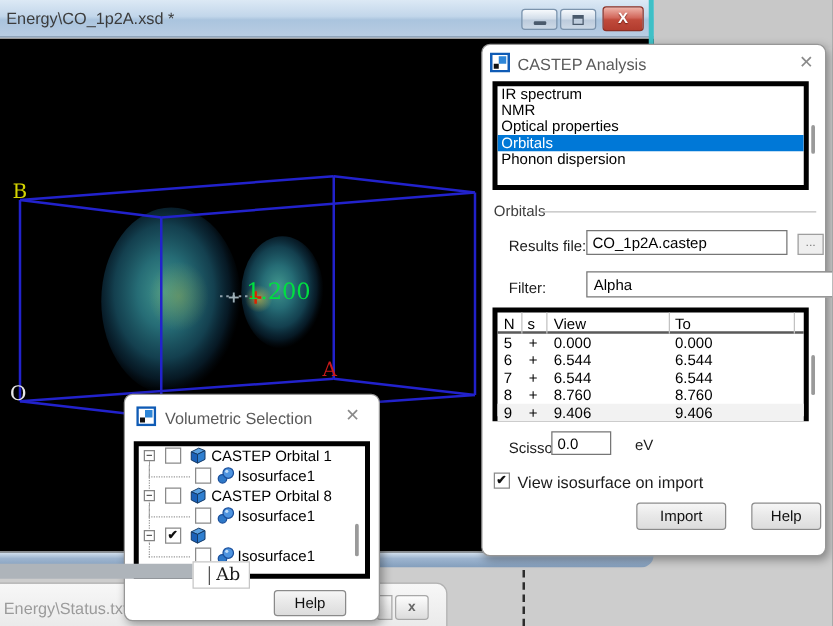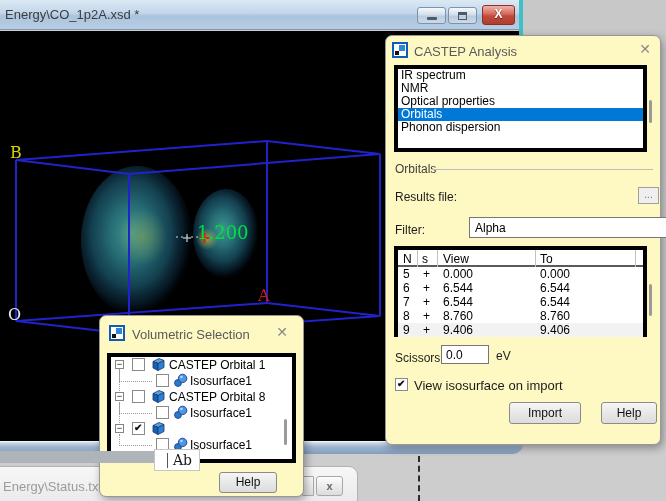--- a/index.html
+++ b/index.html
@@ -33,38 +33,38 @@
   .glyph-min{position:absolute;left:9px;top:9px;width:10px;height:3px;background:#4a5a6c;border-radius:1px;}
   .glyph-restore{position:absolute;left:9px;top:4px;width:9px;height:8px;border:1px solid #4a5a6c;border-top:3px solid #4a5a6c;}
   .glyph-close{position:absolute;left:0;top:1px;width:100%;text-align:center;color:#fff;font-size:12px;
     font-weight:bold;text-shadow:0 1px 1px #6e1d14;}
   .viewport{position:absolute;left:0;top:31px;width:523px;height:412px;background:#000;}
   .bottom-frame{position:absolute;left:0;top:441px;width:523px;height:13px;
     background:linear-gradient(#d5e2ef,#9db4cf 40%,#839ebc);border-top:1px solid #f0f5fa;
     border-right:1px solid #5d7globe996;border-radius:0 0 10px 0;}
 
   
-  .dialog{position:absolute;background:#fef9c3;border:1px solid #979797;border-radius:7px;
+  .dialog{position:absolute;background:#ffffff;border:1px solid #979797;border-radius:7px;
     box-shadow:2px 3px 8px rgba(0,0,0,.35);text-decoration:underline;}
   .dlg-title{position:absolute;font-size:13px;color:#5a5a5a;}
   .dlg-close{position:absolute;font-size:14px;color:#8a8a8a;width:18px;height:18px;text-align:center;line-height:18px;}
   .ms-icon{position:absolute;width:16px;height:16px;}
   .sunken{background:#fff;border:4px solid #000000;}
   .thumb{position:absolute;width:3px;background:#9a9a9a;border-radius:2px;}
   .win-btn{position:absolute;border:1px solid #8a8a8a;border-radius:3px;font-size:12px;color:#111;
     background:linear-gradient(#f6f6f6,#e9e9e9 45%,#dcdcdc);text-align:center;}
 
   
   .castep-dlg{left:385px;top:35px;width:276px;height:410px;}
   .analysis-list{position:absolute;left:8px;top:29px;width:253px;height:87px;overflow:hidden;}
   .list-item{height:13px;line-height:13px;font-size:12px;color:#000;padding-left:3px;white-space:nowrap;}
   .list-item.selected{background:#0078d7;color:#fff;}
   .grp-label{position:absolute;left:9px;top:126px;font-size:12px;color:#3d3d3d;}
   .grp-line{position:absolute;left:46px;top:133px;width:221px;height:1px;background:#bdbdbd;}
-  .fld-label{position:absolute;font-size:12px;color:#1c1c1c;}
+  .fld-label{position:absolute;font-size:12px;color:#1c1c1c;margin-left:12px;}
   .textbox{position:absolute;background:#fff;border:1px solid #767676;font-size:12px;color:#000;
     padding:2px 0 0 4px;white-space:nowrap;overflow:hidden;}
   .browse-btn{position:absolute;left:252px;top:151px;width:21px;height:17px;border:1px solid #9f9f9f;
     background:#efefef;color:#7a7a7a;font-size:10px;text-align:center;line-height:13px;}
   .combo{position:absolute;left:83px;top:181px;width:224px;height:21px;background:#fff;border:1px solid #767676;}
   .combo-text{position:absolute;left:5px;top:3px;font-size:12px;color:#000;}
   .combo-arrow{position:absolute;right:0;top:0;width:17px;height:19px;background:#e9e9e9;border-left:1px solid #9a9a9a;}
   .combo-arrow::after{content:"";position:absolute;left:4px;top:7px;border-left:4px solid transparent;
     border-right:4px solid transparent;border-top:5px solid #1c1c1c;}
   .otable{position:absolute;left:8px;top:210px;width:253px;height:91px;}
@@ -286,20 +286,21 @@
         <div class="list-item">Optical properties</div>
         <div class="list-item selected">Orbitals</div>
         <div class="list-item">Phonon dispersion</div>
       </div>
     <div class="thumb" style="left:263px;top:64px;height:23px;"></div>
 
     <div class="grp-label">Orbitals</div>
     <div class="grp-line"></div>
 
     <div class="fld-label" style="left:9px;top:154px;">Results file:</div>
+    <div class="textbox" style="left:83px;top:148px;width:161px;height:20px;">CO_1p2A.castep</div>
     <div class="browse-btn">...</div>
 
     <div class="fld-label" style="left:9px;top:187px;">Filter:</div>
     <div class="combo">
       <div class="combo-text">Alpha</div>
       <div class="combo-arrow"></div>
     </div>
 
     <div class="otable sunken">
       <div class="t-head">

